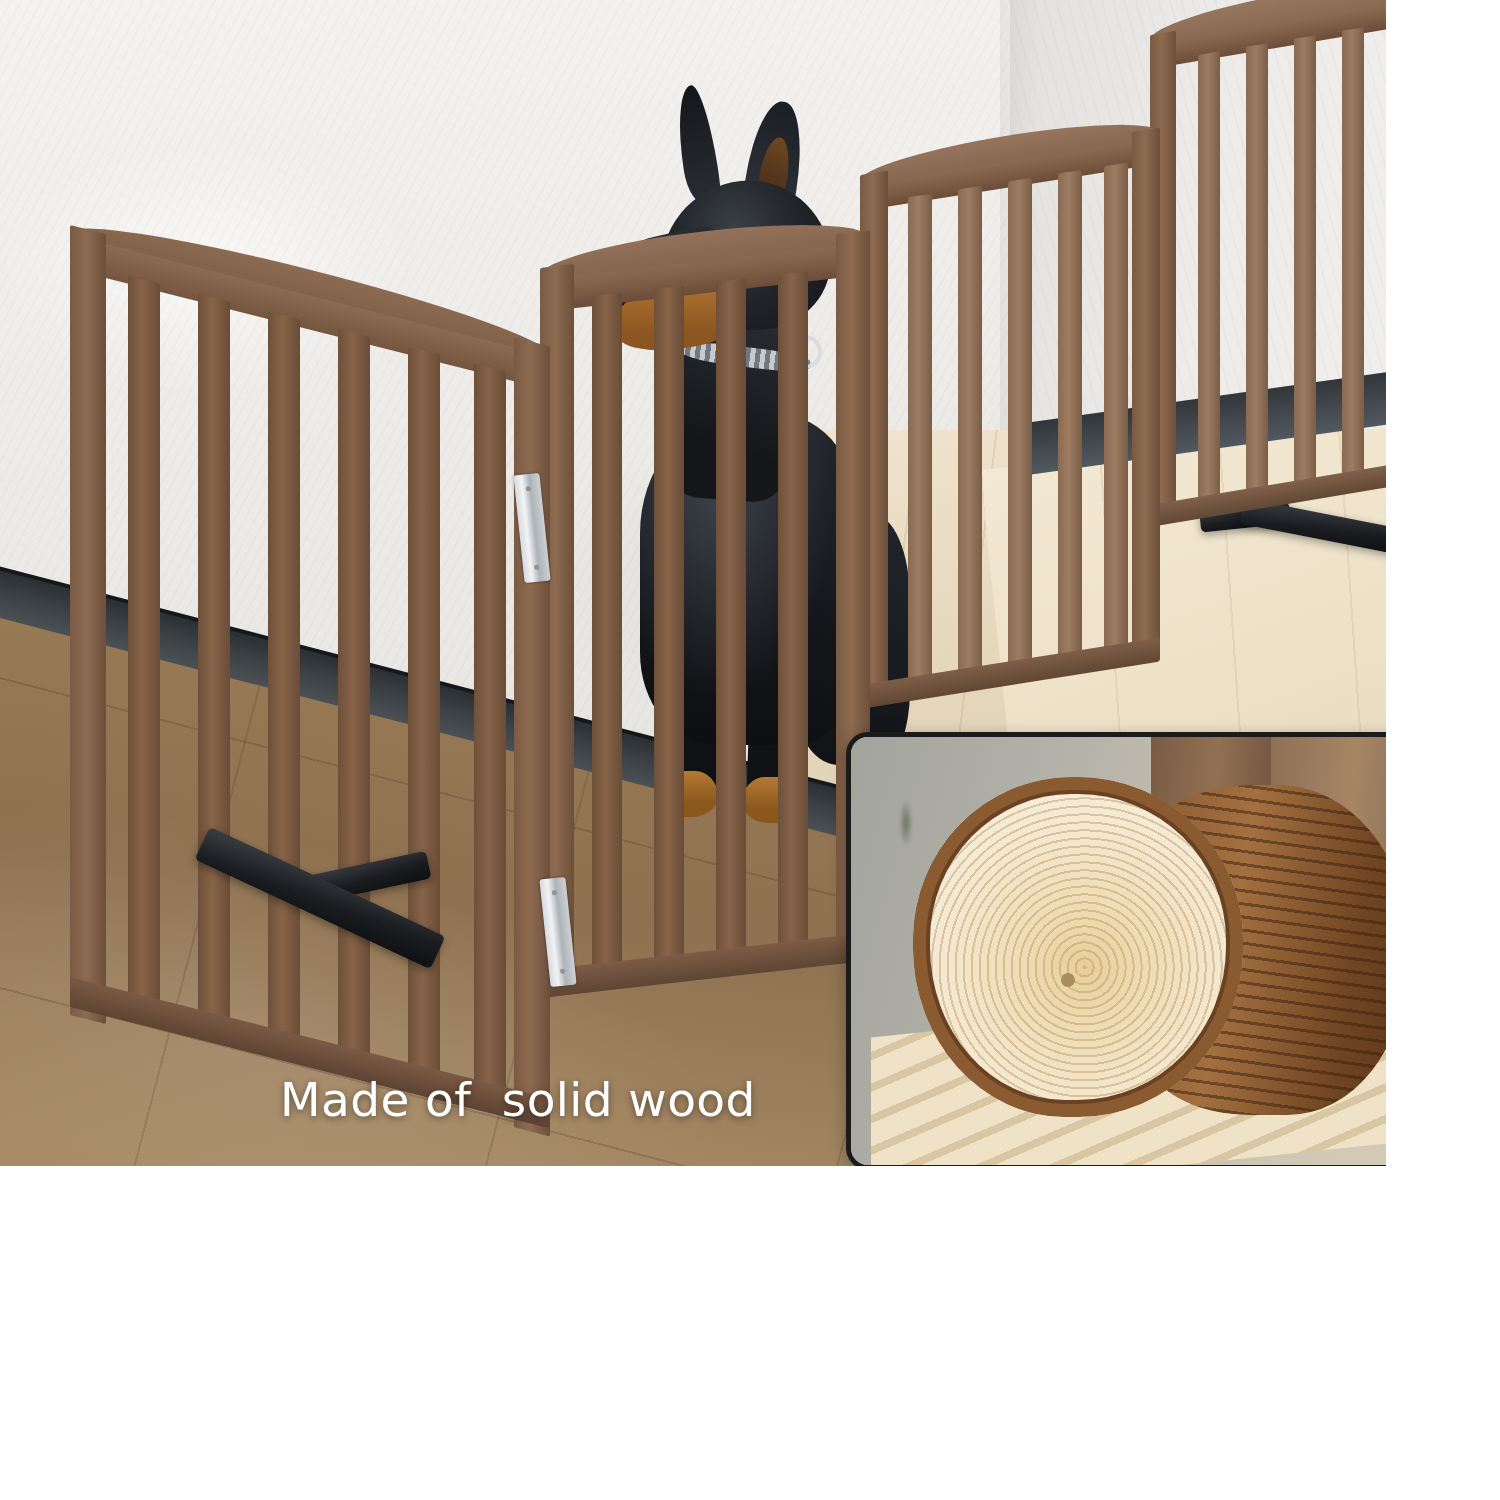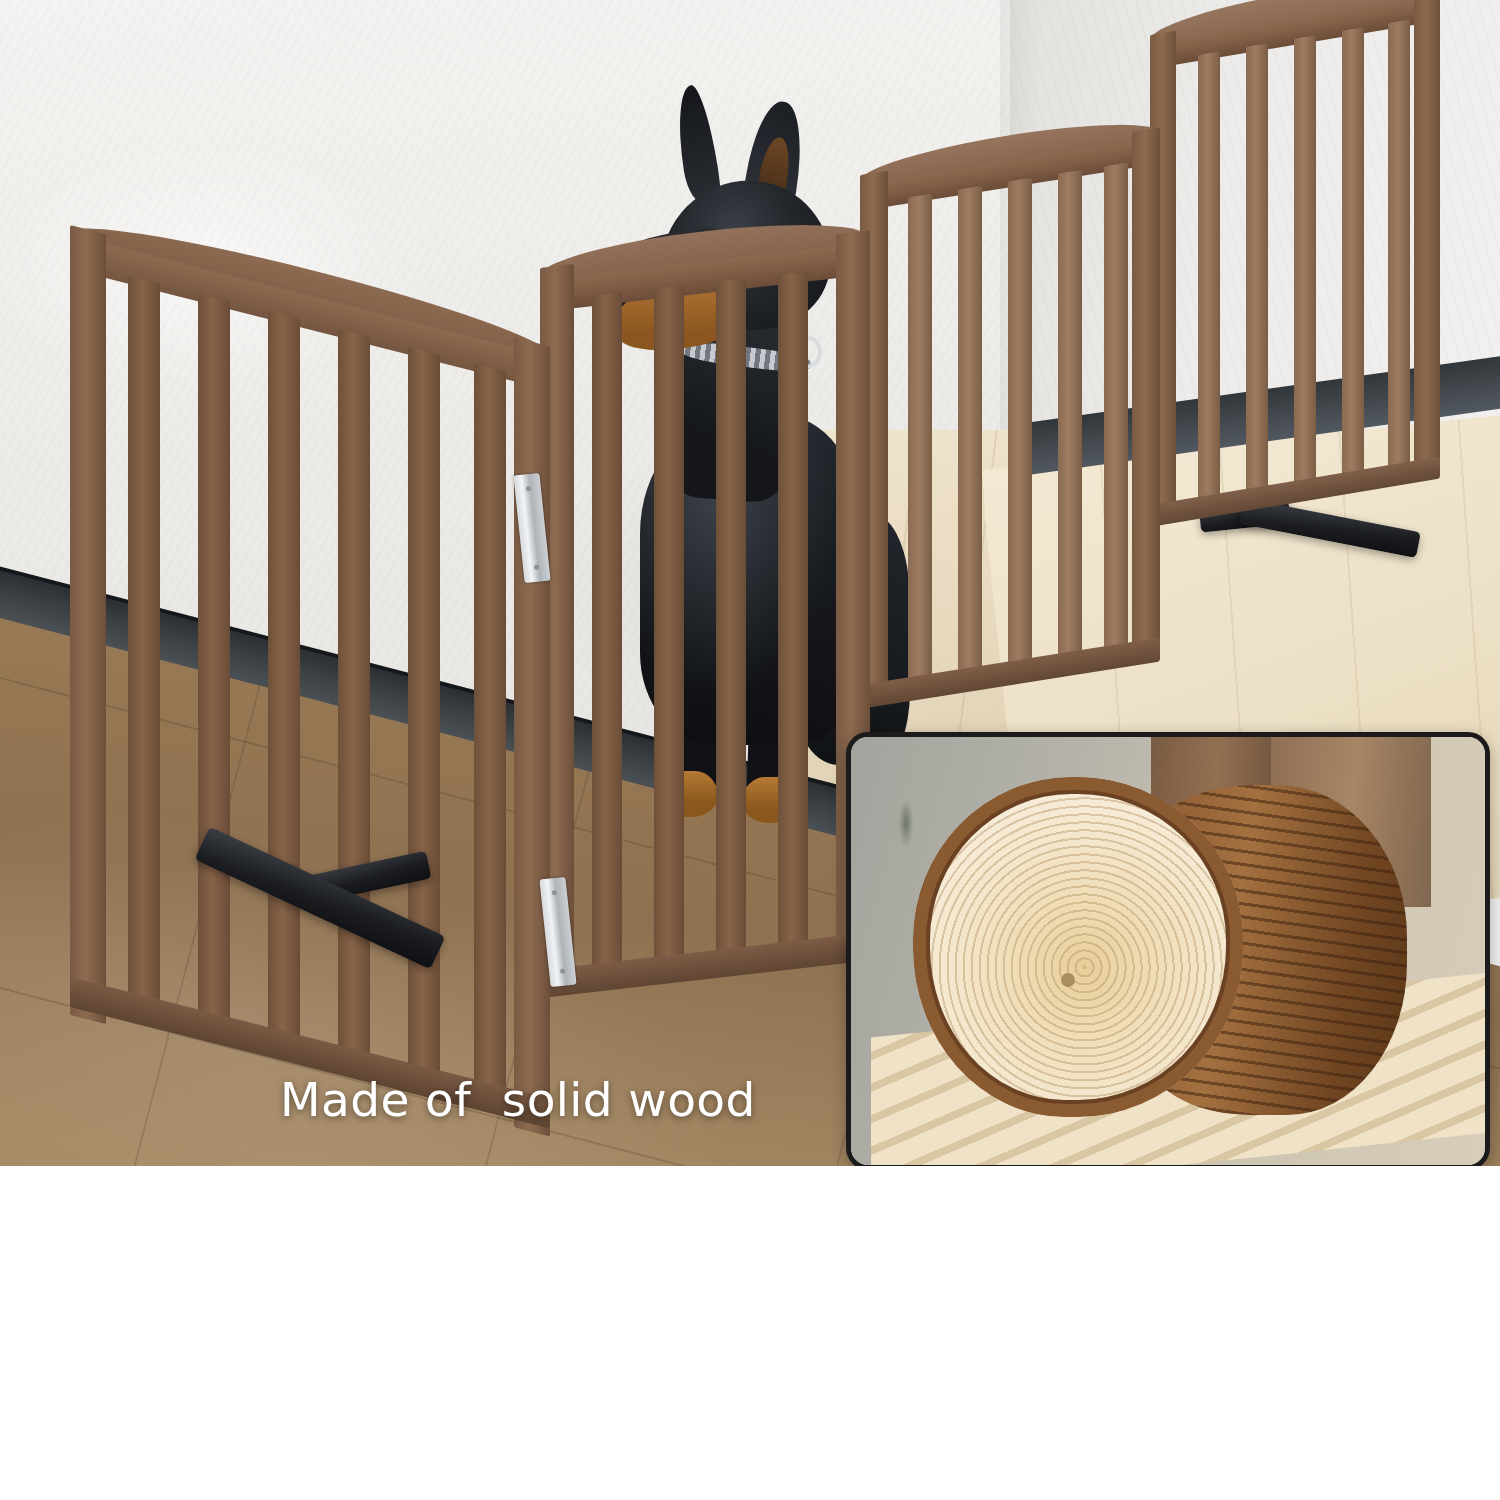--- a/index.html
+++ b/index.html
@@ -1,21 +1,21 @@
 <!DOCTYPE html>
 <html><head>
 <meta charset="utf-8">
 <style>
   html,body{margin:0;padding:0;}
   body{
     width:1500px;height:1500px;overflow:hidden;
     background:#ffffff;
     font-family:"DejaVu Sans","Liberation Sans",sans-serif;
   }
-  .page{position:relative;width:1500px;height:1500px;overflow:hidden;background:#7dd3fc;}
+  .page{position:relative;width:1354px;height:1500px;overflow:hidden;background:#7dd3fc;padding-left:32px;}
 
   
   .photo{
     position:absolute;left:0;top:0;width:1500px;height:1166px;
     overflow:hidden;background:#efefee;
   }
 
   
   .wall-left{
     position:absolute;left:0;top:0;width:1020px;height:900px;

